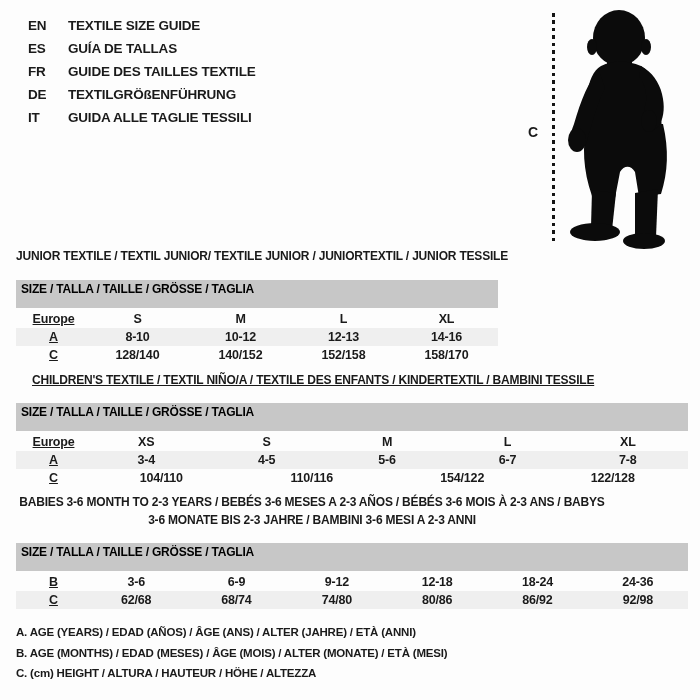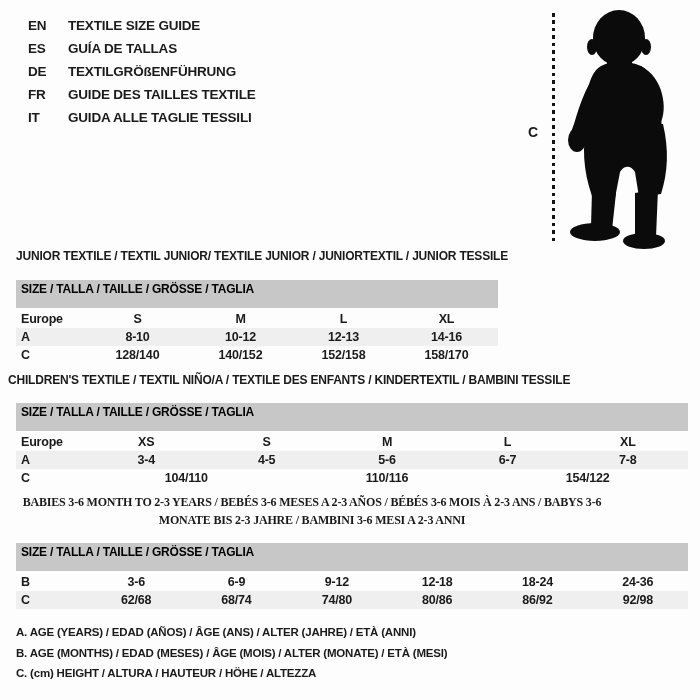--- a/index.html
+++ b/index.html
@@ -20,54 +20,54 @@
   
   .figure-svg{left:555px;top:0px;width:145px;height:260px;}
   .measure-line{
     left:552px;top:13px;width:3px;height:230px;
     background:repeating-linear-gradient(to bottom,#141414 0 3.5px,transparent 3.5px 7.5px);
   }
   .measure-label{left:528px;top:124px;font-size:14px;}
 
   
   .tbl-title{font-size:12px;letter-spacing:-0.2px;white-space:nowrap;text-align:center;}
-  .tbl-title.wrap{white-space:normal;line-height:17.5px;font-family:Liberation Serif, serif;}
+  .tbl-title.wrap{white-space:normal;line-height:17.5px;}
   .t0-title{left:16px;top:249px;}
-  .t1-title{left:8px;top:373px;}
+  .t1-title{left:32px;top:373px;text-decoration:underline;}
   .t2-title{left:16px;top:494px;width:592px;}
   .t0{left:16px;top:280px;width:482px;}
   .t1{left:16px;top:403px;width:672px;}
   .t2{left:16px;top:543px;width:672px;}
   .thead{
     height:28px;line-height:18px;background:#c7c7c7;color:#000000;
     padding-left:5px;font-size:12px;letter-spacing:-0.2px;margin-bottom:2px;
   }
   .trow{display:flex;height:18px;line-height:18px;font-size:12.5px;letter-spacing:-0.2px;}
-  .tlabel{width:70px;padding-left:5px;box-sizing:border-box;text-align:left;}
+  .tlabel{width:70px;padding-left:5px;box-sizing:border-box;text-align:center;text-decoration:underline;}
   .tcell{flex:1;text-align:center;}
 
   
   .footnotes{left:16px;top:622px;}
   .footnote{height:20.5px;line-height:20.5px;font-size:11.5px;letter-spacing:-0.2px;white-space:nowrap;}
 </style>
 </head>
 <body style="color: rgb(26, 26, 26);">
 
 <div class="abs lang-list">
   <div class="lang-row">
     <span class="lang-code">EN</span><span>TEXTILE SIZE GUIDE</span>
   </div>
   <div class="lang-row">
     <span class="lang-code">ES</span><span>GUÍA DE TALLAS</span>
   </div>
   <div class="lang-row">
-    <span class="lang-code">DE</span><span>TEXTILGRÖßENFÜHRUNG</span>
+    <span class="lang-code">FR</span><span>GUIDE DES TAILLES TEXTILE</span>
   </div>
   <div class="lang-row">
-    <span class="lang-code">FR</span><span>GUIDE DES TAILLES TEXTILE</span>
+    <span class="lang-code">DE</span><span>TEXTILGRÖßENFÜHRUNG</span>
   </div>
   <div class="lang-row">
     <span class="lang-code">IT</span><span>GUIDA ALLE TAGLIE TESSILI</span>
   </div>
 </div>
 
 <div class="abs measure-line"></div>
 <div class="abs measure-label">C</div>
 <svg class="abs figure-svg" viewBox="0 0 145 260" aria-hidden="true">
   <g fill="#0b0b0b">
@@ -134,20 +134,21 @@
         <div class="tcell">4-5</div>
         <div class="tcell">5-6</div>
         <div class="tcell">6-7</div>
         <div class="tcell">7-8</div>
       </div>
       <div class="trow">
         <div class="tlabel">C</div>
         <div class="tcell">104/110</div>
         <div class="tcell">110/116</div>
         <div class="tcell">154/122</div>
+        <div class="tcell">122/128</div>
       </div>
     </div>
 </div>
 
 <div class="abs tbl-title wrap t2-title">BABIES 3-6 MONTH TO 2-3 YEARS / BEBÉS 3-6 MESES A 2-3 AÑOS / BÉBÉS 3-6 MOIS À 2-3 ANS / BABYS 3-6 MONATE BIS 2-3 JAHRE / BAMBINI 3-6 MESI A 2-3 ANNI</div>
 <div class="abs t2">
   <div class="thead" style="background: rgb(199, 199, 199);">SIZE / TALLA / TAILLE / GRÖSSE / TAGLIA</div>
   <div>
       <div class="trow">
         <div class="tlabel">B</div>

